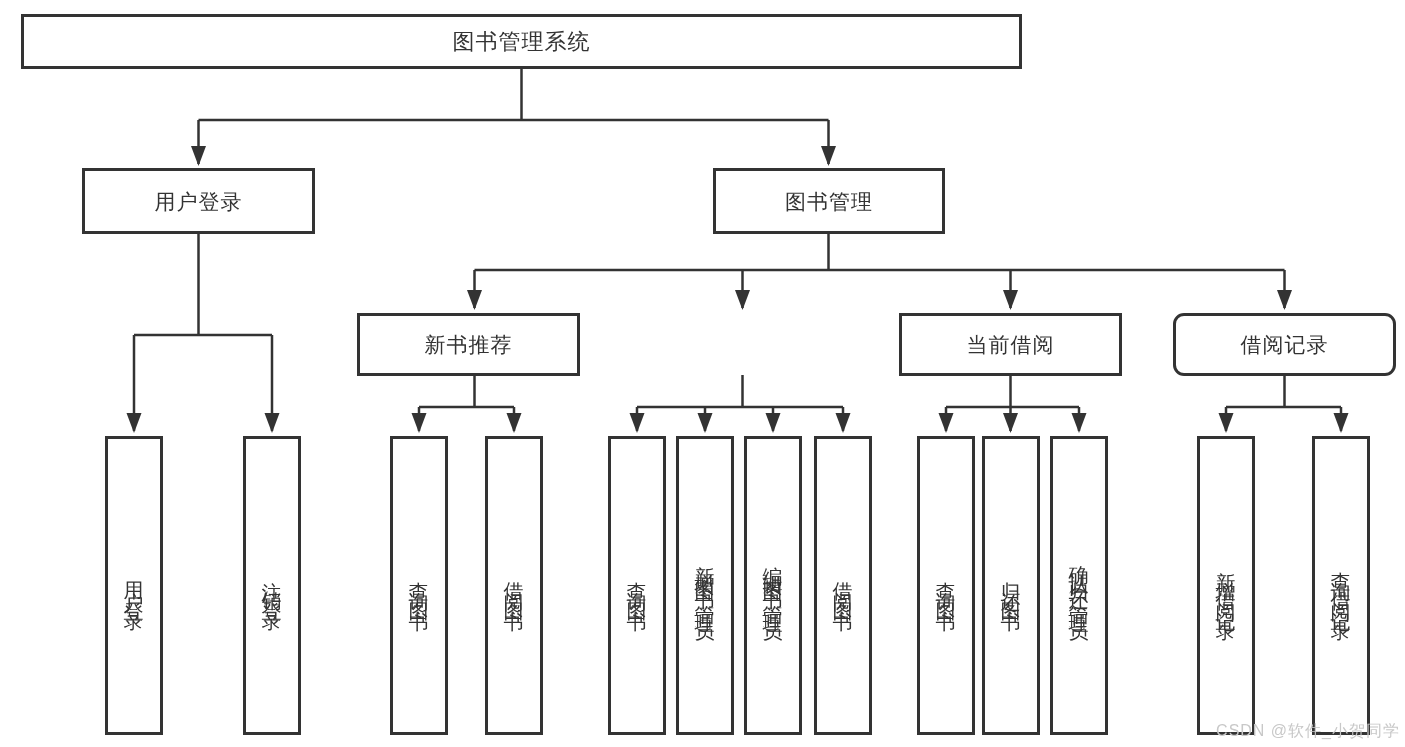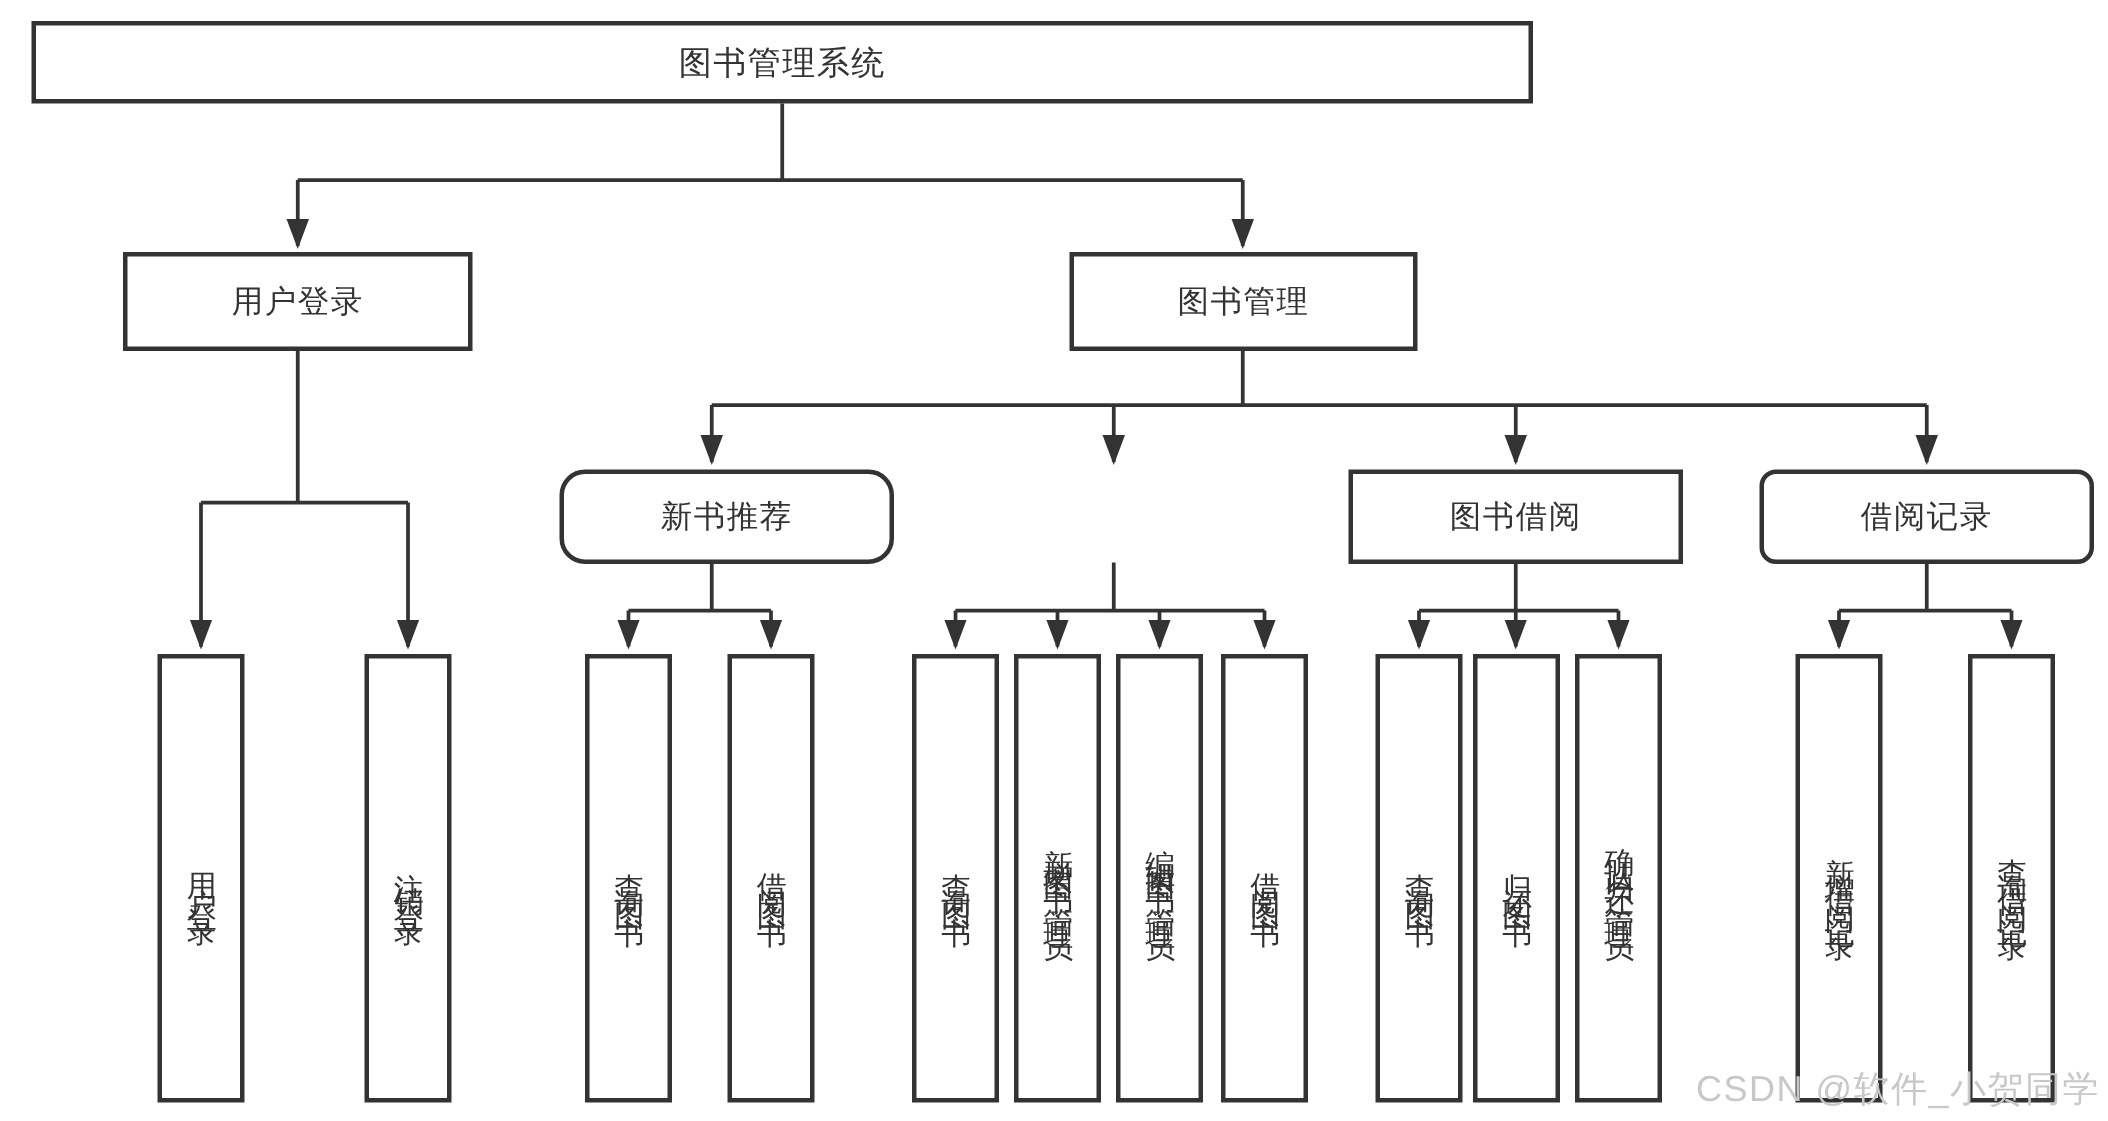--- a/index.html
+++ b/index.html
@@ -38,21 +38,21 @@
     writing-mode:vertical-rl;
     text-orientation:mixed;
     letter-spacing:10px;
     white-space:nowrap;
   }
   .vnode .vlabel.dense{letter-spacing:8px;}
   .watermark{
     position:absolute;
     right:5px;bottom:5px;
     color:var(--watermark-color);
-    font-size:24px;
+    font-size:16px;
     letter-spacing:1px;
     z-index:3;
     white-space:nowrap;
   }
 </style>
 </head>
 <body>
 
 <div class="stage">
 
@@ -97,22 +97,22 @@
     <path d="M1079 407 V431" marker-end="url(#arw)"></path>
     <path d="M1226 407 V431" marker-end="url(#arw)"></path>
     <path d="M1341 407 V431" marker-end="url(#arw)"></path>
   </svg>
 
   <div class="node rootnode" style="left:21px;top:14px;width:1001px;height:55px;">图书管理系统</div>
 
   <div class="node hnode" style="left:82px;top:168px;width:233px;height:66px;">用户登录</div>
   <div class="node hnode" style="left:713px;top:168px;width:232px;height:66px;">图书管理</div>
 
-  <div class="node hnode" style="left:373px;top:313px;width:223px;height:63px;border-radius:17px;">新书推荐</div>
-  <div class="node hnode" style="left:899px;top:313px;width:223px;height:63px;">图书借阅</div>
+  <div class="node hnode" style="left:357px;top:313px;width:223px;height:63px;">新书推荐</div>
+  <div class="node hnode" style="left:899px;top:313px;width:223px;height:63px;">当前借阅</div>
   <div class="node hnode" style="left:1173px;top:313px;width:223px;height:63px;border-radius:11px;">借阅记录</div>
 
   <div class="node vnode" style="left:105px;top:436px;width:58px;height:299px;">
     <span class="vlabel">用户登录</span>
   </div>
   <div class="node vnode" style="left:243px;top:436px;width:58px;height:299px;">
     <span class="vlabel">注销登录</span>
   </div>
 
   <div class="node vnode" style="left:390px;top:436px;width:58px;height:299px;">

